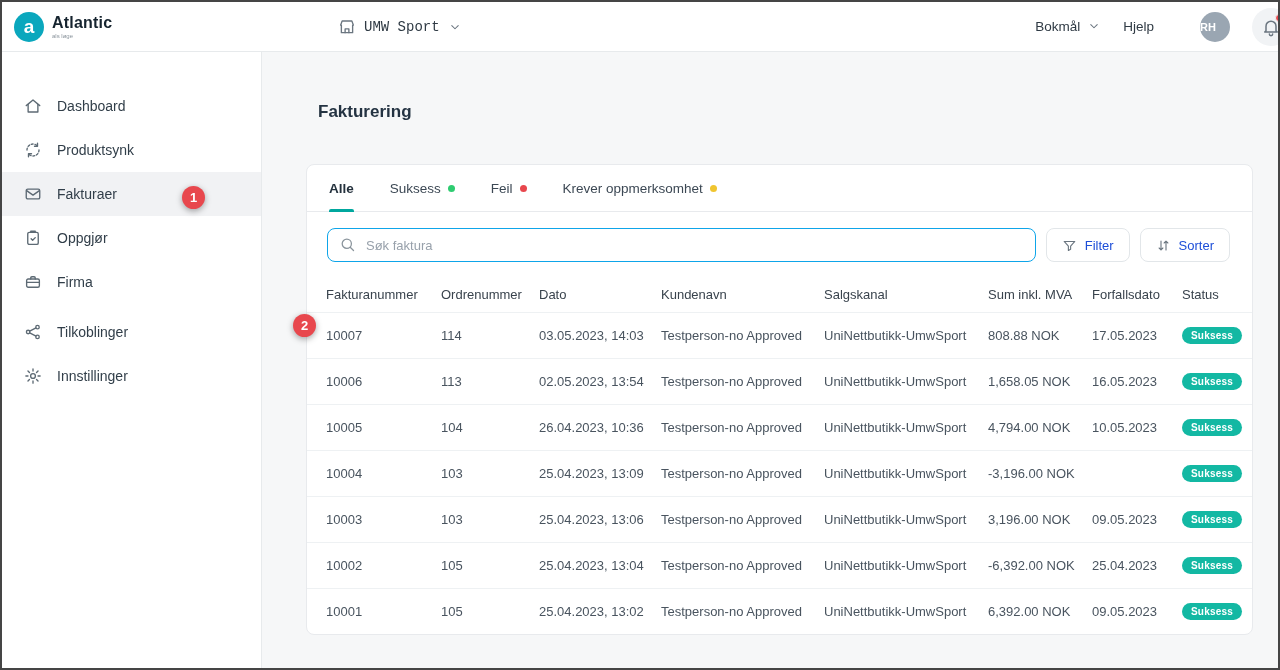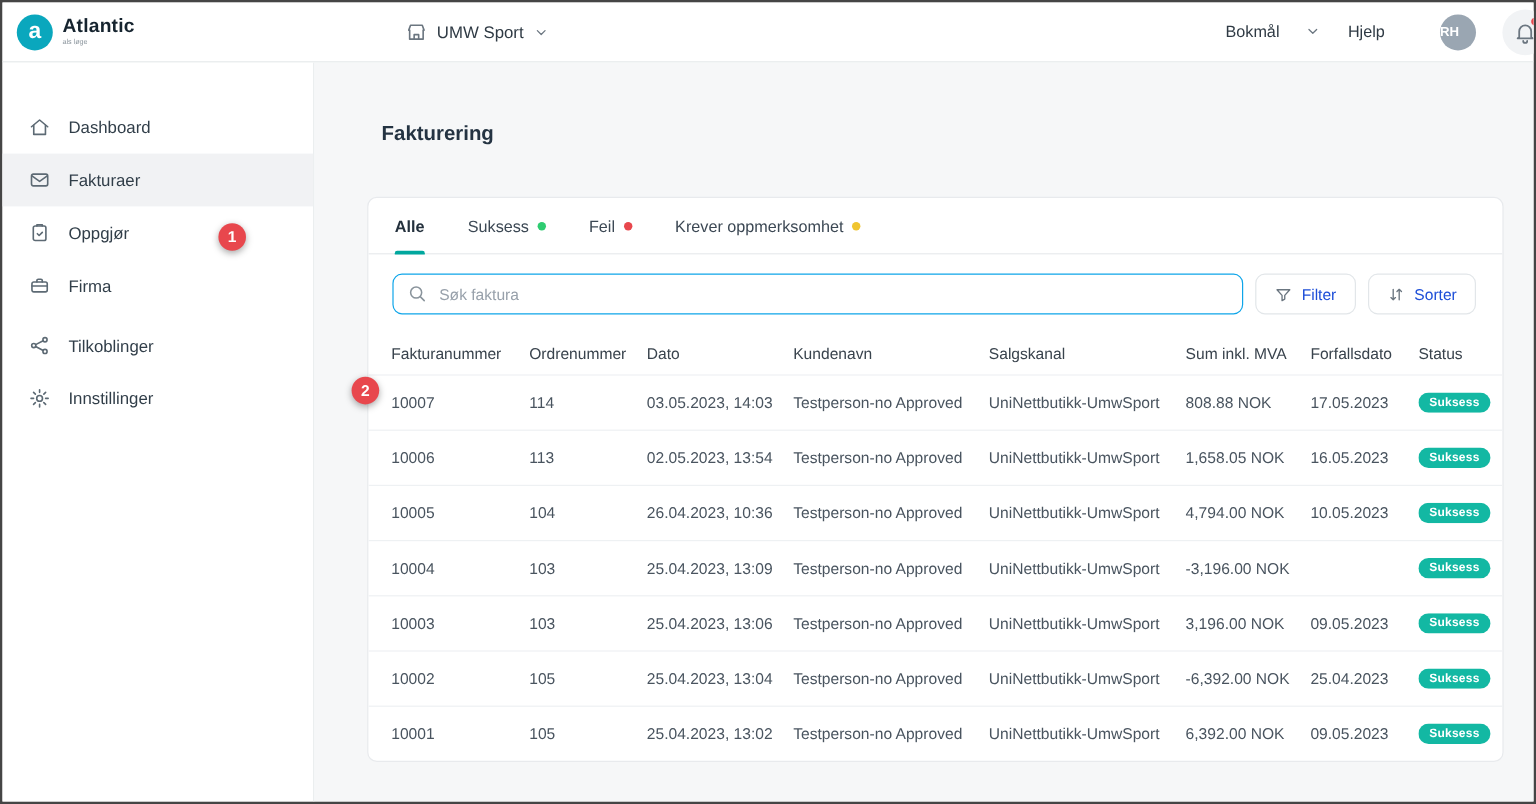--- a/index.html
+++ b/index.html
@@ -13,24 +13,24 @@
   .topbar { flex: 0 0 50px; height: 50px; background: #fff; border-bottom: 1px solid #e7eaec;
             display: flex; align-items: center; padding-left: 12px; position: relative; z-index: 2; }
   .brand { display: flex; align-items: center; gap: 8px; width: 248px; }
   .logo-circle { width: 30px; height: 30px; border-radius: 50%; background: #0aa7bd; color: #fff;
                  font-weight: bold; font-size: 19px; display: flex; align-items: center; justify-content: center; }
   .brand-text { display: flex; flex-direction: column; line-height: 1; }
   .brand-name { font-size: 16px; font-weight: bold; color: #16242f; letter-spacing: .2px; }
   .brand-tag { font-size: 6px; color: #8a949c; margin-top: 2px; }
 
   .store { display: flex; align-items: center; gap: 8px; margin-left: 76px; cursor: pointer; }
-  .store-label { font-size: 14px; color: #2f3a44; }
+  .store-label { font-size: 14px; color: #2f3a44; font-family: Liberation Mono, monospace; }
 
   .top-right { margin-left: auto; display: flex; align-items: center; gap: 22px; }
-  .lang { display: flex; gap: 21px; cursor: pointer; }
+  .lang { display: flex; gap: 7px; cursor: pointer; }
   .lang-label, .help { font-size: 13.5px; color: #2f3a44; }
   .help { cursor: pointer; }
   .avatar { width: 30px; height: 30px; border-radius: 50%; background: #9aa6b2; color: #fff;
             font-size: 11px; font-weight: bold; display: flex; align-items: center; cursor: pointer; margin-left: 24px; }
   .bell-wrap { width: 38px; height: 38px; border-radius: 50%; background: #f1f3f5; position: relative;
                display: flex; align-items: center; justify-content: center; margin-right: -12px; cursor: pointer; }
   .bell-dot { position: absolute; top: 6px; right: 7px; width: 8px; height: 8px; border-radius: 50%;
               background: #e8474d; border: 1.5px solid #f1f3f5; }
 
   
@@ -154,20 +154,30 @@
   <div class="layout">
     <div class="sidebar">
         <div class="sb-item">
           <span class="sb-icon">
             <svg viewBox="0 0 24 24">
               <path d="M3 11.5 12 4l9 7.5"></path>
               <path d="M5.5 10v10h13V10"></path>
             </svg>
           </span>
           <span>Dashboard</span>
+        </div>
+        <div class="sb-item">
+          <span class="sb-icon">
+            <svg viewBox="0 0 24 24">
+              <path d="M4 12a8 8 0 0 1 14-5.3" stroke-dasharray="2.5 2.5"></path>
+              <path d="M20 12a8 8 0 0 1-14 5.3" stroke-dasharray="2.5 2.5"></path>
+              <path d="M18 3v4h-4M6 21v-4h4"></path>
+            </svg>
+          </span>
+          <span>Produktsynk</span>
         </div>
         <div class="sb-item active">
           <span class="sb-icon">
             <svg viewBox="0 0 24 24">
               <rect x="3" y="5.5" width="18" height="13" rx="2"></rect>
               <path d="m3.5 7.5 8.5 6 8.5-6"></path>
             </svg>
           </span>
           <span>Fakturaer</span>
         </div>

